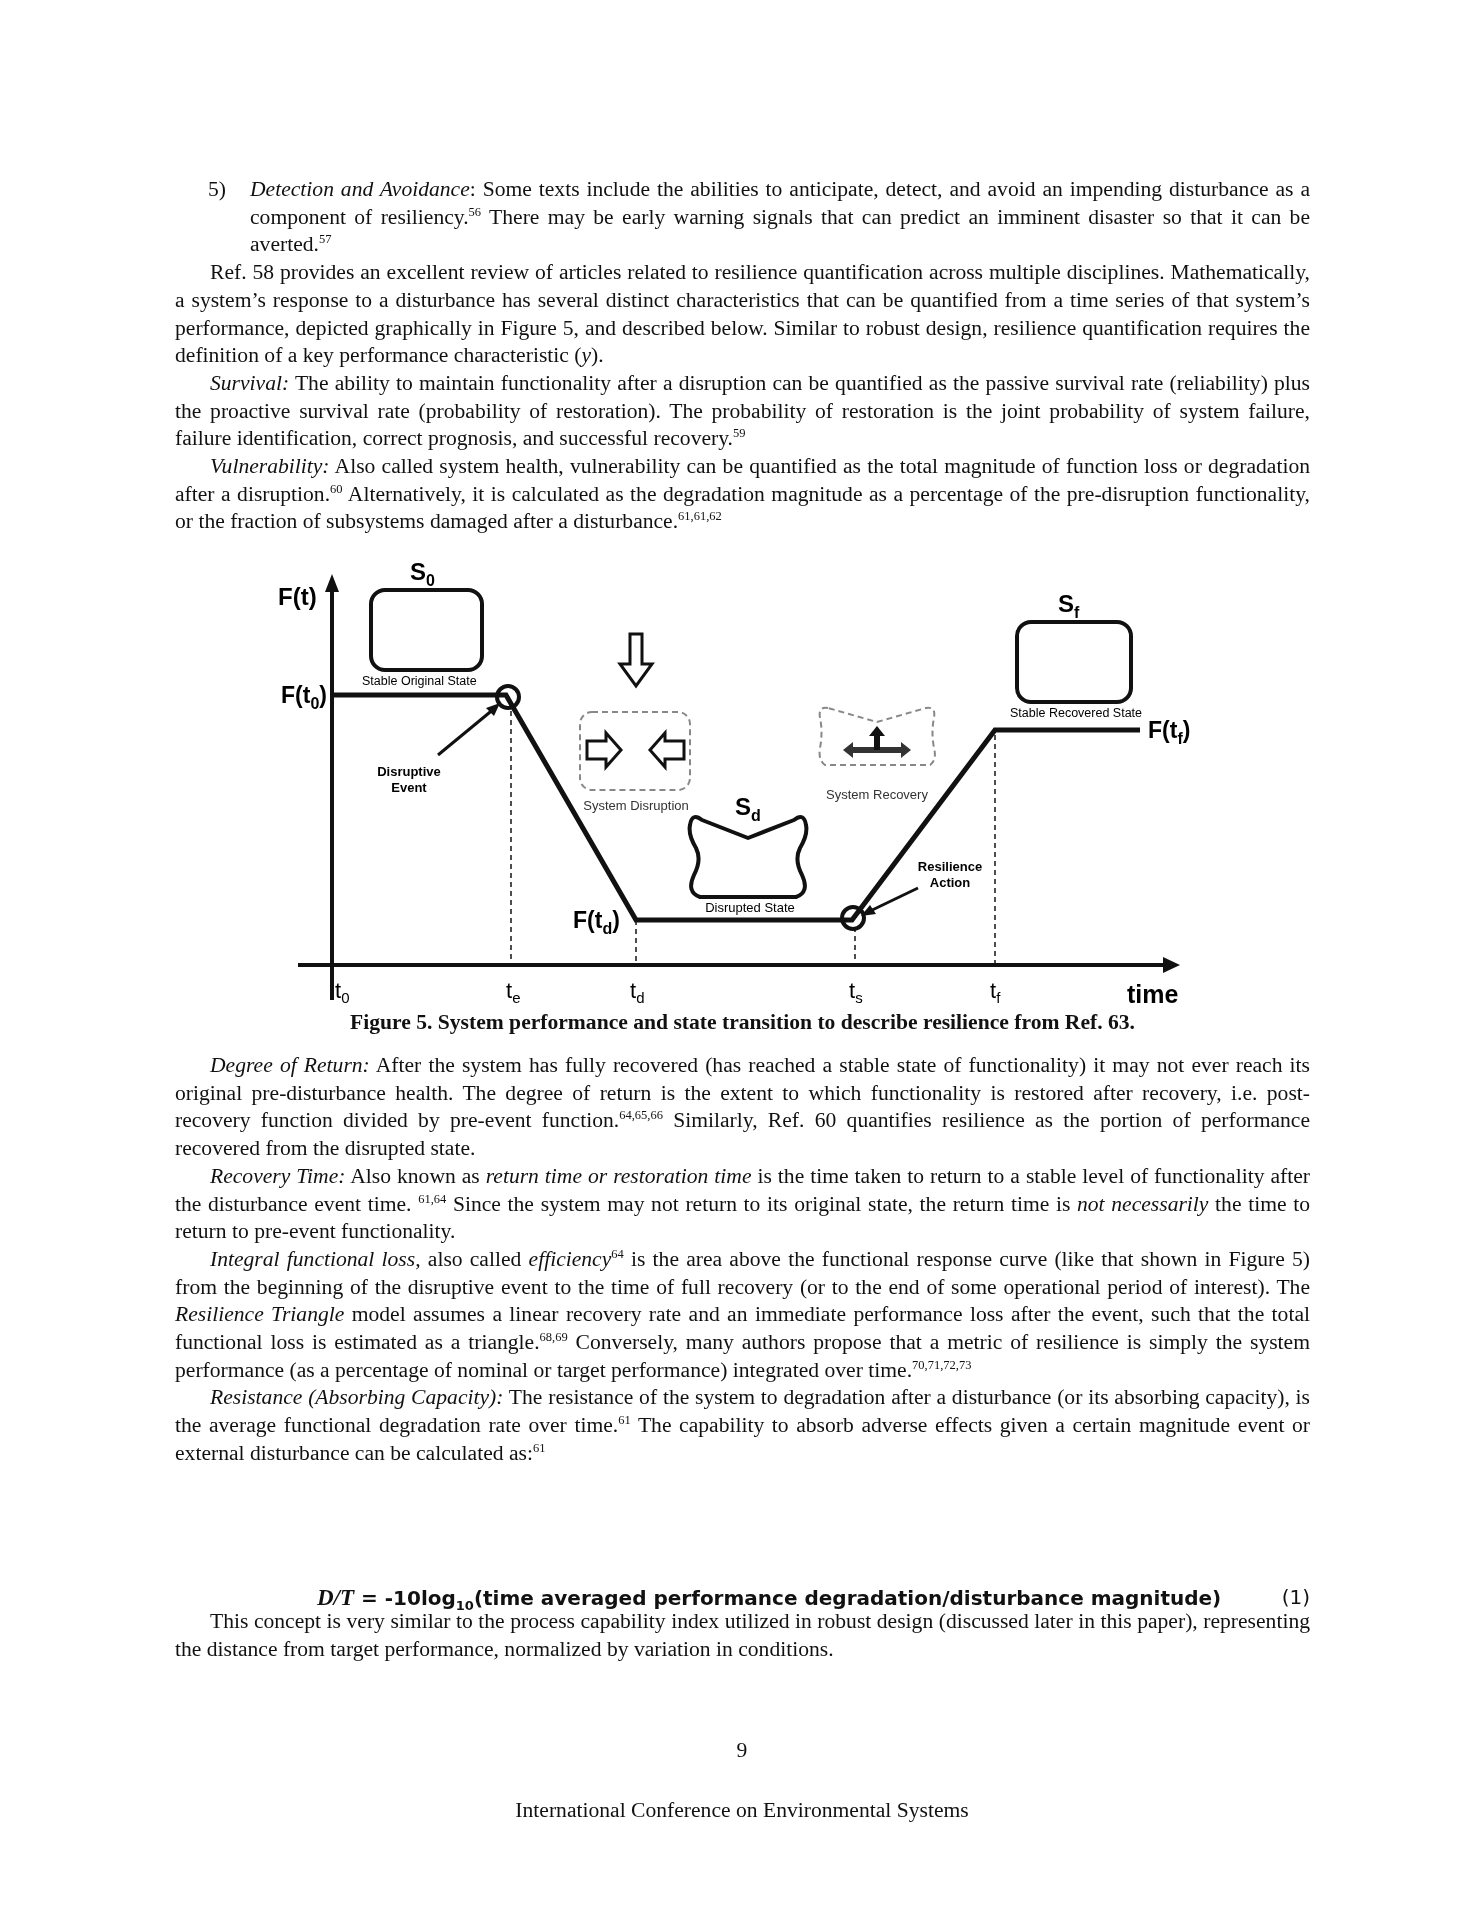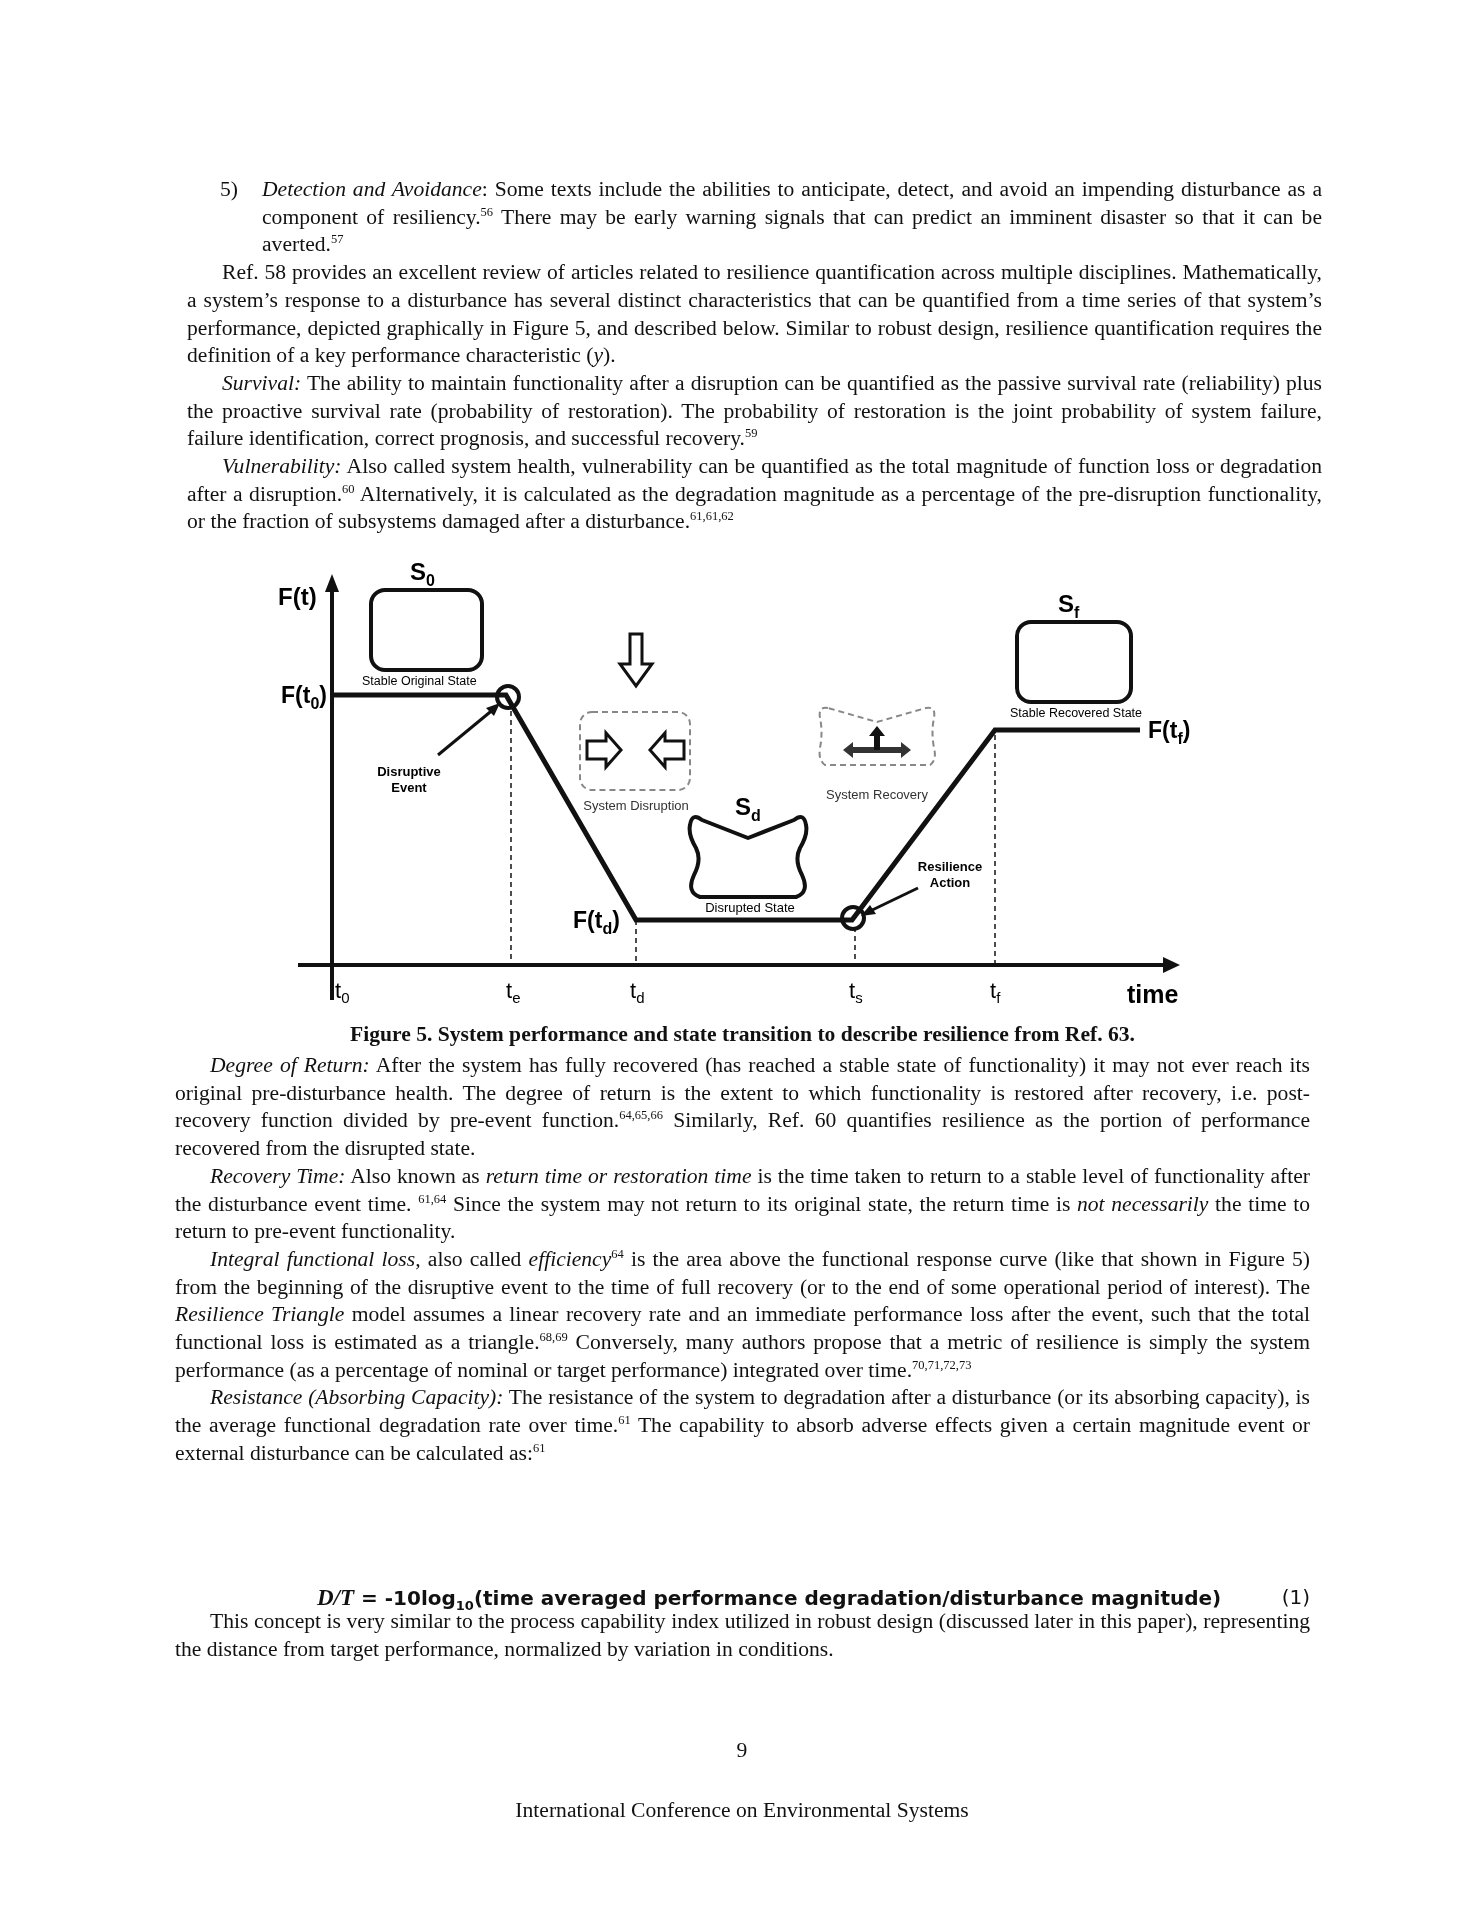--- a/index.html
+++ b/index.html
@@ -7,33 +7,33 @@
          font-family:"Liberation Serif", "DejaVu Serif", serif; color:#111; }
   .col { position:absolute; left:175px; width:1135px; font-size:21.6px; line-height:27.7px; text-align:justify; }
   p { margin:0; }
   .ind { text-indent:35px; }
   .item { padding-left:75px; text-indent:-42px; }
   .item .num { display:inline-block; width:42px; text-indent:0; }
   sup { font-size:12.5px; line-height:0; vertical-align:super; }
   i { font-style:italic; }
   .fig { position:absolute; left:262px; top:560px; width:940px; height:455px; }
   .caption { position:absolute; left:175px; width:1135px; top:1010px; text-align:center;
-             font-weight:bold; font-size:21.6px;margin-top:12px; }
+             font-weight:bold; font-size:21.6px; }
   .eq { position:absolute; left:175px; width:1135px; top:1585px; height:32px; font-size:22px; }
   .eq .expr { position:absolute; left:142px; font-family:"DejaVu Sans", sans-serif; font-size:20px;font-weight:bold; }
   .eq .expr .var { font-style:italic; font-family:"Liberation Serif", serif; font-size:23px; }
   .eq .expr sub { font-size:13px; }
   .eq .eqnum { position:absolute; right:0; font-family:"DejaVu Sans", sans-serif; font-size:20px; }
   .footer { position:absolute; left:0; width:1484px; text-align:center; font-size:21.6px; line-height:28px; }
   svg text { font-family:"Liberation Sans", "DejaVu Sans", sans-serif; }
 </style>
 </head>
 <body>
 
-<div class="col" style="top:176px;margin-left:12px;">
+<div class="col" style="top:176px;">
   <p class="item"><span class="num">5)</span><i>Detection and Avoidance</i><span>: Some texts include the abilities to anticipate, detect, and avoid an impending disturbance as a component of resiliency.</span><sup>56</sup><span>  There may be early warning signals that can predict an imminent disaster so that it can be averted.</span><sup>57</sup></p>
   <p class="ind"><span>Ref. 58 provides an excellent review of articles related to resilience quantification across multiple disciplines. Mathematically, a system’s response to a disturbance has several distinct characteristics that can be quantified from a time series of that system’s performance, depicted graphically in Figure 5, and described below. Similar to robust design, resilience quantification requires the definition of a key performance characteristic (</span><i>y</i><span>).</span></p>
   <p class="ind"><i>Survival:</i><span> The ability to maintain functionality after a disruption can be quantified as the passive survival rate (reliability) plus the proactive survival rate (probability of restoration).  The probability of restoration is the joint probability of system failure, failure identification, correct prognosis, and successful recovery.</span><sup>59</sup></p>
   <p class="ind"><i>Vulnerability:</i><span> Also called system health, vulnerability can be quantified as the total magnitude of function loss or degradation after a disruption.</span><sup>60</sup><span>  Alternatively, it is calculated as the degradation magnitude as a percentage of the pre-disruption functionality, or the fraction of subsystems damaged after a disturbance.</span><sup>61,61,62</sup></p>
 </div>
 
 <svg class="fig" viewBox="262 560 940 455" width="940" height="455">
 
   <line x1="332" y1="1000" x2="332" y2="585" stroke="#111" stroke-width="4"></line>
   <polygon points="332,574 325,592 339,592" fill="#111"></polygon>

